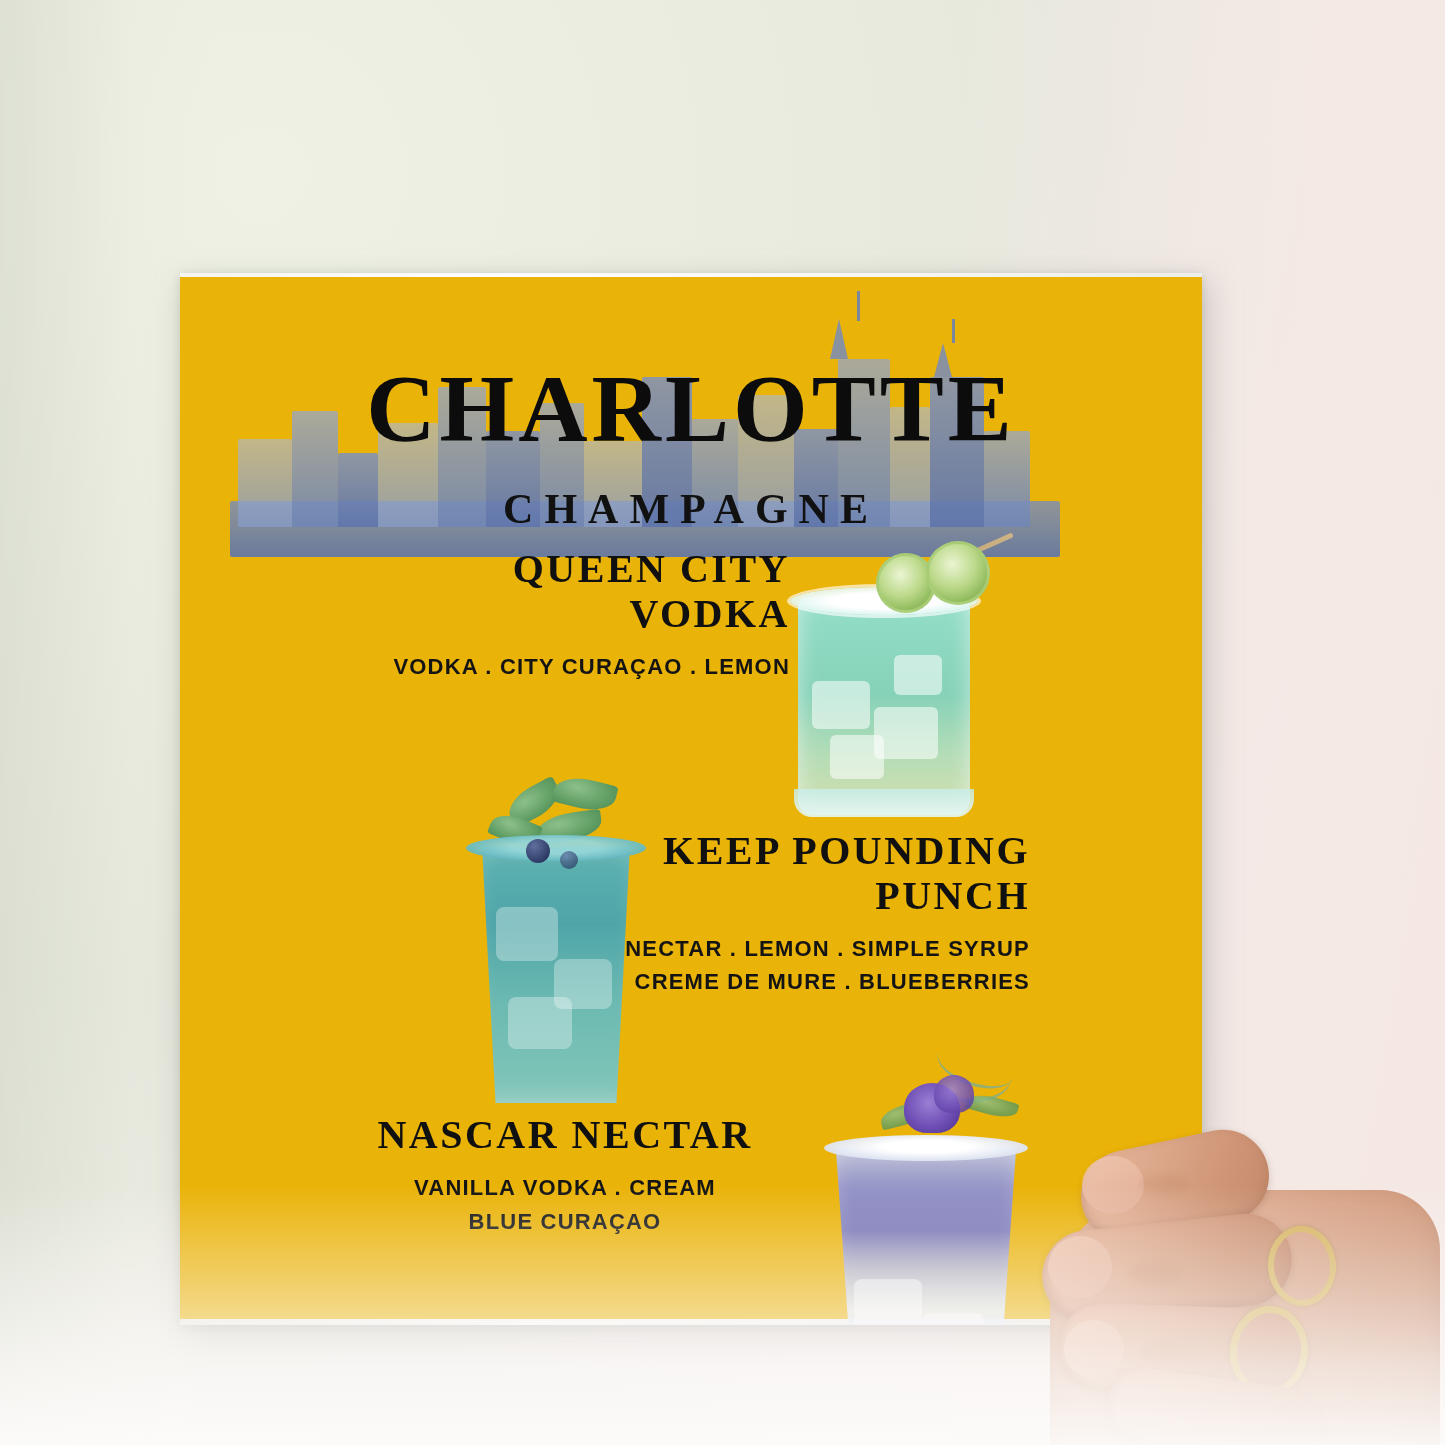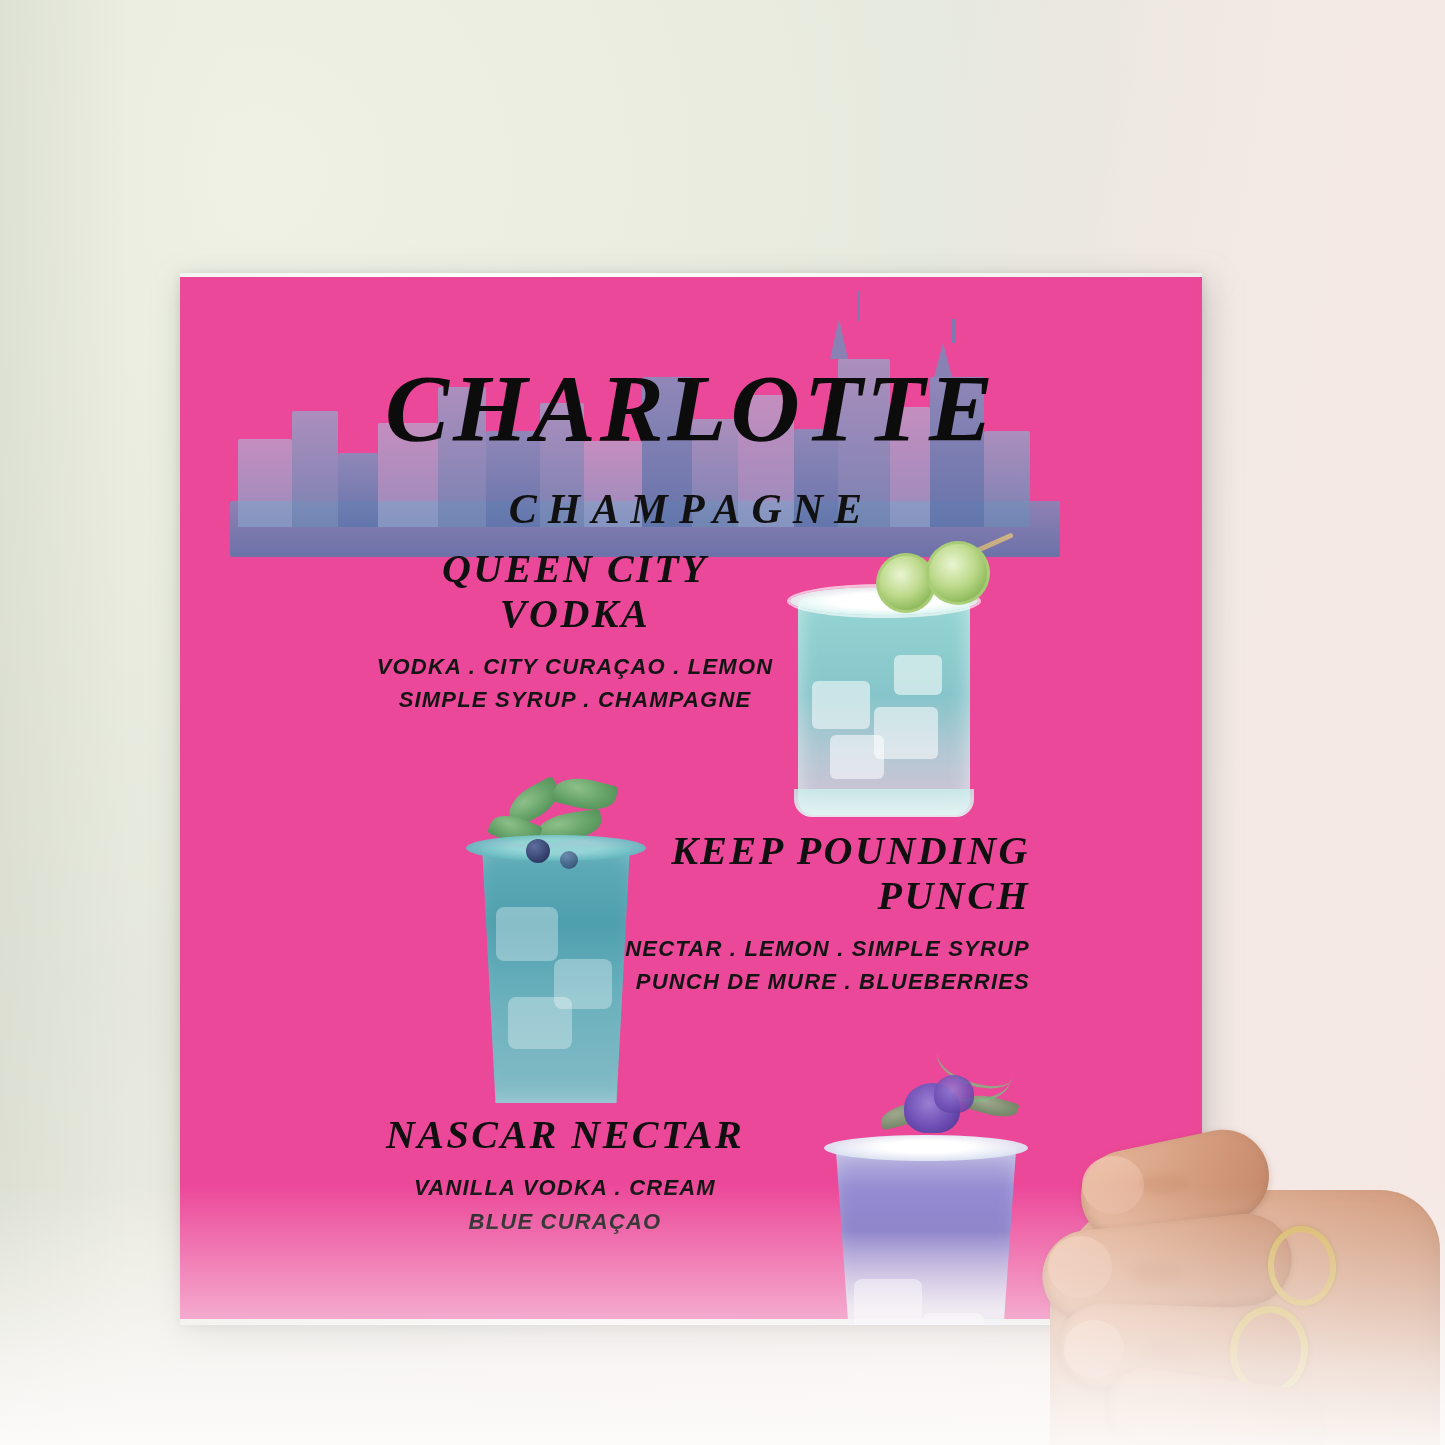--- a/index.html
+++ b/index.html
@@ -54,23 +54,22 @@
     filter: blur(16px);
     transform: translate(6px, 10px);
     border-radius: 2px;
   }
   .card {
     position: absolute;
     left: 180px;
     top: 273px;
     width: 1022px;
     height: 1052px;
-    background: #ec4899;
+    background: #eab308;
     box-shadow: 0 2px 10px rgba(0,0,0,.10);
-    font-style: italic;
   }
   .card-edge-top {
     position: absolute; left: 0; top: 0; width: 100%; height: 4px;
     background: linear-gradient(90deg,#f4f4f0,#ffffff 30%,#f6f6f2 70%,#ededea);
   }
   .card-edge-bottom {
     position: absolute; left: 0; bottom: 0; width: 100%; height: 6px;
     background: linear-gradient(90deg,#e9e9e4,#f7f7f3 35%,#eeeeea 75%,#e4e4df);
   }
   .card-inner {
@@ -158,21 +157,21 @@
     color: #141414;
     line-height: 1.45;
     margin-top: 14px;
   }
 
   .block1-text {
     position: absolute;
     left: 180px;
     top: 274px;
     width: 430px;
-    text-align: center;
+    text-align: right;
   }
   .block2-text {
     position: absolute;
     left: 400px;
     top: 556px;
     width: 450px;
     text-align: right;
   }
   .block3-text {
     position: absolute;
@@ -395,21 +394,20 @@
         <div class="g1-rim"></div>
         <div class="skewer" style="left:116px; top:22px; width:122px;"></div>
         <div class="lime" style="left:96px; top:18px; width:54px; height:54px;"></div>
         <div class="lime" style="left:146px; top:6px; width:58px; height:58px;"></div>
       </div>
 
       <div class="block1-text">
         <div class="drink-name">QUEEN CITY</div>
         <div class="drink-name">VODKA</div>
         <div class="drink-ing">VODKA . CITY CURAÇAO . LEMON</div>
-        <div class="drink-ing" style="margin-top:2px;">SIMPLE SYRUP . CHAMPAGNE</div>
       </div>
 
       <div class="art glass2">
         <div class="leaf" style="left:56px; top:14px; width:56px; height:30px; transform:rotate(-28deg);"></div>
         <div class="leaf" style="left:104px; top:6px; width:62px; height:30px; transform:rotate(14deg);"></div>
         <div class="leaf" style="left:86px; top:40px; width:66px; height:28px; transform:rotate(-8deg);"></div>
         <div class="leaf" style="left:40px; top:44px; width:50px; height:26px; transform:rotate(22deg);"></div>
         <div class="g2-body">
           <div class="g2-ice" style="left:24px; top:60px; width:62px; height:54px;"></div>
           <div class="g2-ice" style="left:82px; top:112px; width:58px; height:50px;"></div>
@@ -417,21 +415,21 @@
         </div>
         <div class="g2-rim"></div>
         <div class="berry" style="left:76px; top:66px; width:24px; height:24px;"></div>
         <div class="berry" style="left:110px; top:78px; width:18px; height:18px; opacity:.7;"></div>
       </div>
 
       <div class="block2-text">
         <div class="drink-name">KEEP POUNDING</div>
         <div class="drink-name">PUNCH</div>
         <div class="drink-ing">NECTAR . LEMON . SIMPLE SYRUP</div>
-        <div class="drink-ing" style="margin-top:2px;">PUNCH DE MURE . BLUEBERRIES</div>
+        <div class="drink-ing" style="margin-top:2px;">CREME DE MURE . BLUEBERRIES</div>
       </div>
 
       <div class="art glass3">
         <div class="stem" style="left:136px; top:8px; transform:rotate(18deg);"></div>
         <div class="stem" style="left:150px; top:34px; width:60px; height:30px; transform:rotate(-10deg);"></div>
         <div class="leaf" style="left:80px; top:70px; width:48px; height:20px; transform:rotate(-14deg); opacity:.8;"></div>
         <div class="leaf" style="left:166px; top:62px; width:52px; height:18px; transform:rotate(16deg); opacity:.8;"></div>
         <div class="flower" style="left:104px; top:48px; width:56px; height:50px;"></div>
         <div class="flower" style="left:134px; top:40px; width:40px; height:38px; opacity:.85;"></div>
         <div class="g3-body">

